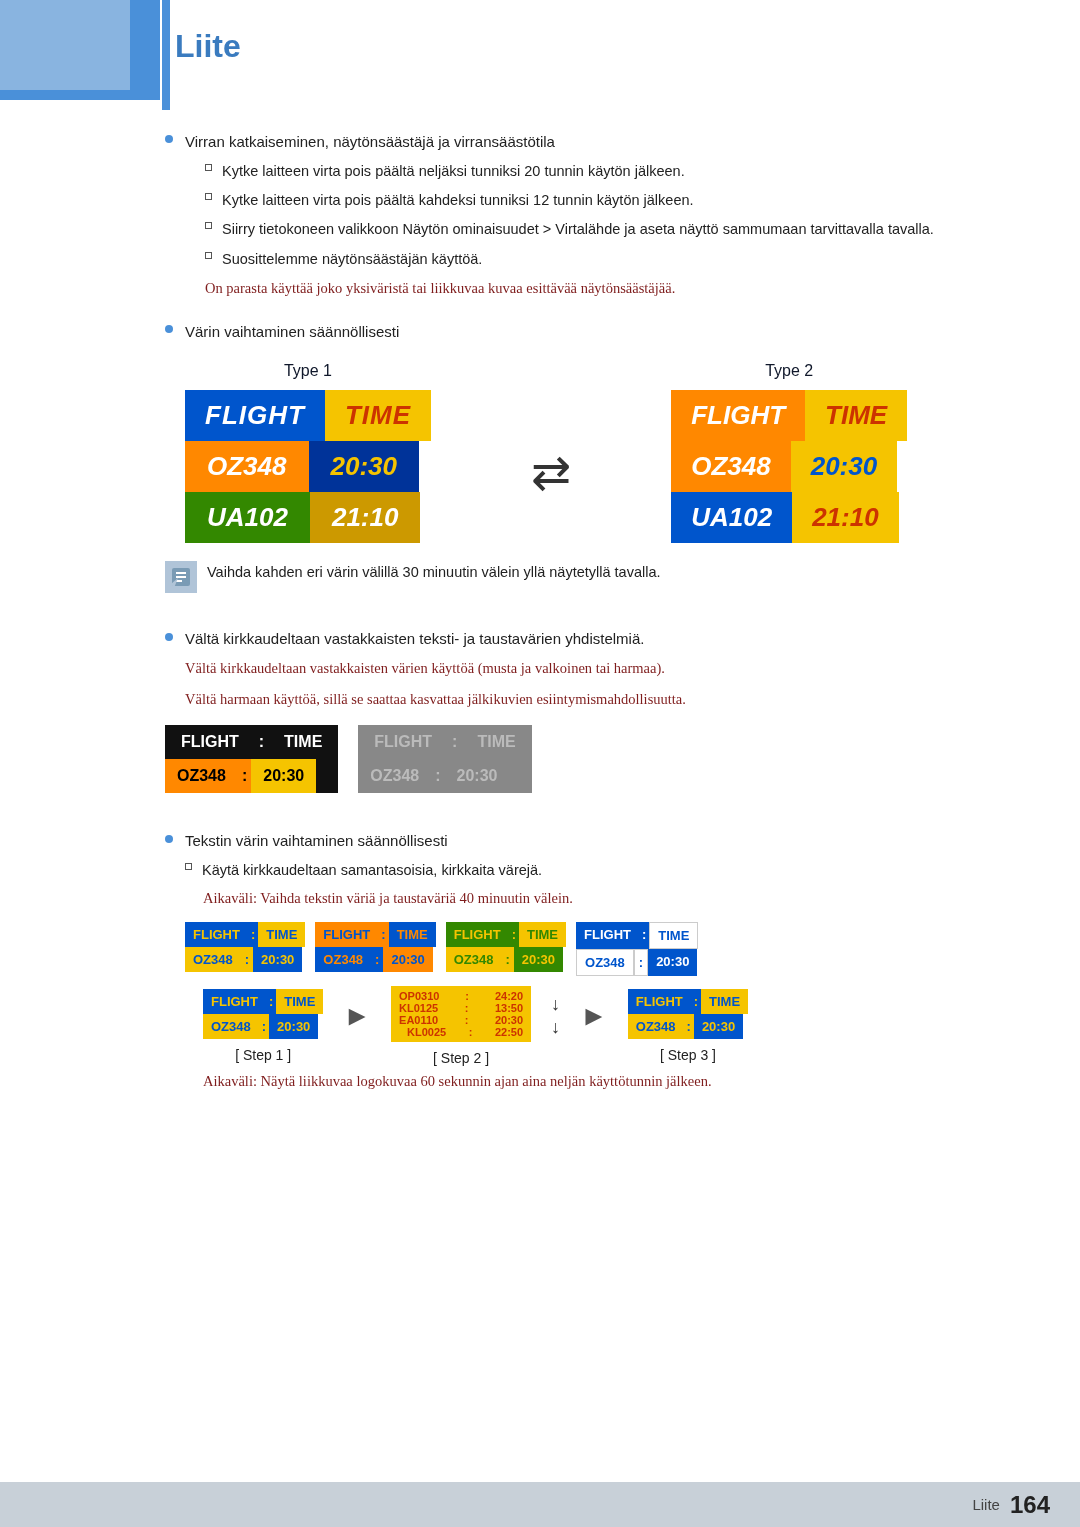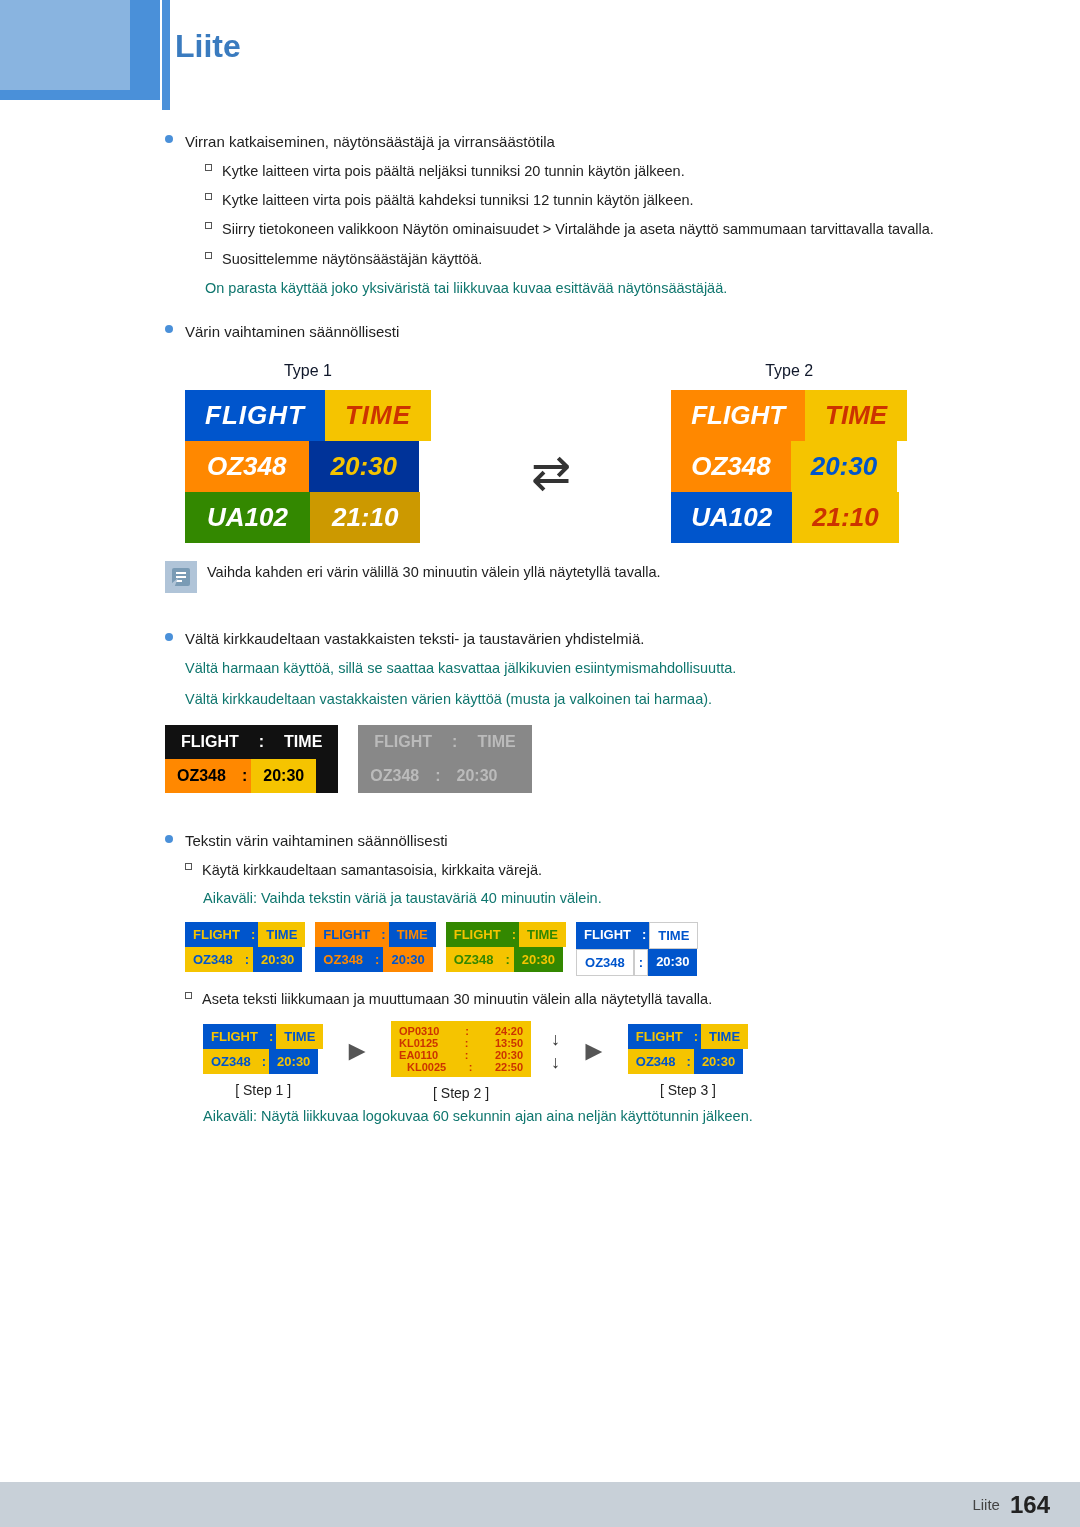--- a/index.html
+++ b/index.html
@@ -411,23 +411,24 @@
       font-size: 24px;
       font-weight: bold;
       color: #222;
       margin-left: 10px;
     }
 
     .indent-text {
       margin-left: 20px;
       font-size: 14.5px;
       line-height: 1.6;
-      color: #0f766e;
+      color: #7f1d1d;
       margin-top: 4px;
       margin-bottom: 8px;
+      font-family: Liberation Serif, serif;
     }
 
     .section-spacer { height: 14px; }
   </style>
 </head>
 <body>
 
 <div class="header-bar">
   <div class="header-bar-inner"></div>
 </div>
@@ -538,22 +539,22 @@
 
   <div class="section-spacer"></div>
 
   <div class="contrast-section">
     <div style="display:flex;align-items:flex-start;margin-bottom:6px;">
       <span class="bullet-dot" style="margin-top:6px;"></span>
       <div>
         <span class="bullet-text">Vältä kirkkaudeltaan vastakkaisten teksti- ja taustavärien yhdistelmiä.</span>
       </div>
     </div>
+    <div class="indent-text">Vältä kirkkaudeltaan vastakkaisten värien käyttöä (musta ja valkoinen tai harmaa).</div>
     <div class="indent-text">Vältä harmaan käyttöä, sillä se saattaa kasvattaa jälkikuvien esiintymismahdollisuutta.</div>
-    <div class="indent-text">Vältä kirkkaudeltaan vastakkaisten värien käyttöä (musta ja valkoinen tai harmaa).</div>
 
     <div class="contrast-displays">
 
       <div class="fd-dark">
         <div class="fd-dark-row">
           <span class="fdc-black-label">FLIGHT</span>
           <span class="fdc-black-sep"> : </span>
           <span class="fdc-black-val">TIME</span>
         </div>
         <div class="fd-dark-row">
@@ -641,24 +642,20 @@
             <span style="background:#fff;color:#0055cc;font-size:13px;font-weight:bold;padding:5px 8px;border:1px solid #ccc;">TIME</span>
           </div>
           <div class="sfd-row">
             <span style="background:#fff;color:#0055cc;font-size:13px;font-weight:bold;padding:5px 8px;border:1px solid #ccc;">OZ348</span>
             <span style="background:#fff;color:#0055cc;font-size:13px;font-weight:bold;padding:5px 4px;border:1px solid #ccc;"> : </span>
             <span style="background:#0055cc;color:#fff;font-size:13px;font-weight:bold;padding:5px 8px;">20:30</span>
           </div>
         </div>
       </div>
 
-      <div style="display:flex;align-items:flex-start;margin-top:12px;margin-bottom:4px;">
-        <span class="sub-bullet" style="margin-top:4px;"></span>
-        <span class="sub-text">Aseta teksti liikkumaan ja muuttumaan 30 minuutin välein alla näytetyllä tavalla.</span>
-      </div>
 
       <div class="steps-row" style="margin-left:18px;margin-top:10px;">
 
         <div class="step-item">
           <div>
             <div style="display:flex;">
               <span style="background:#0055cc;color:#f5c400;font-size:13px;font-weight:bold;padding:5px 8px;">FLIGHT</span>
               <span style="background:#0055cc;color:#f5c400;font-size:13px;font-weight:bold;padding:5px 3px;"> : </span>
               <span style="background:#f5c400;color:#0055cc;font-size:13px;font-weight:bold;padding:5px 8px;">TIME</span>
             </div>

